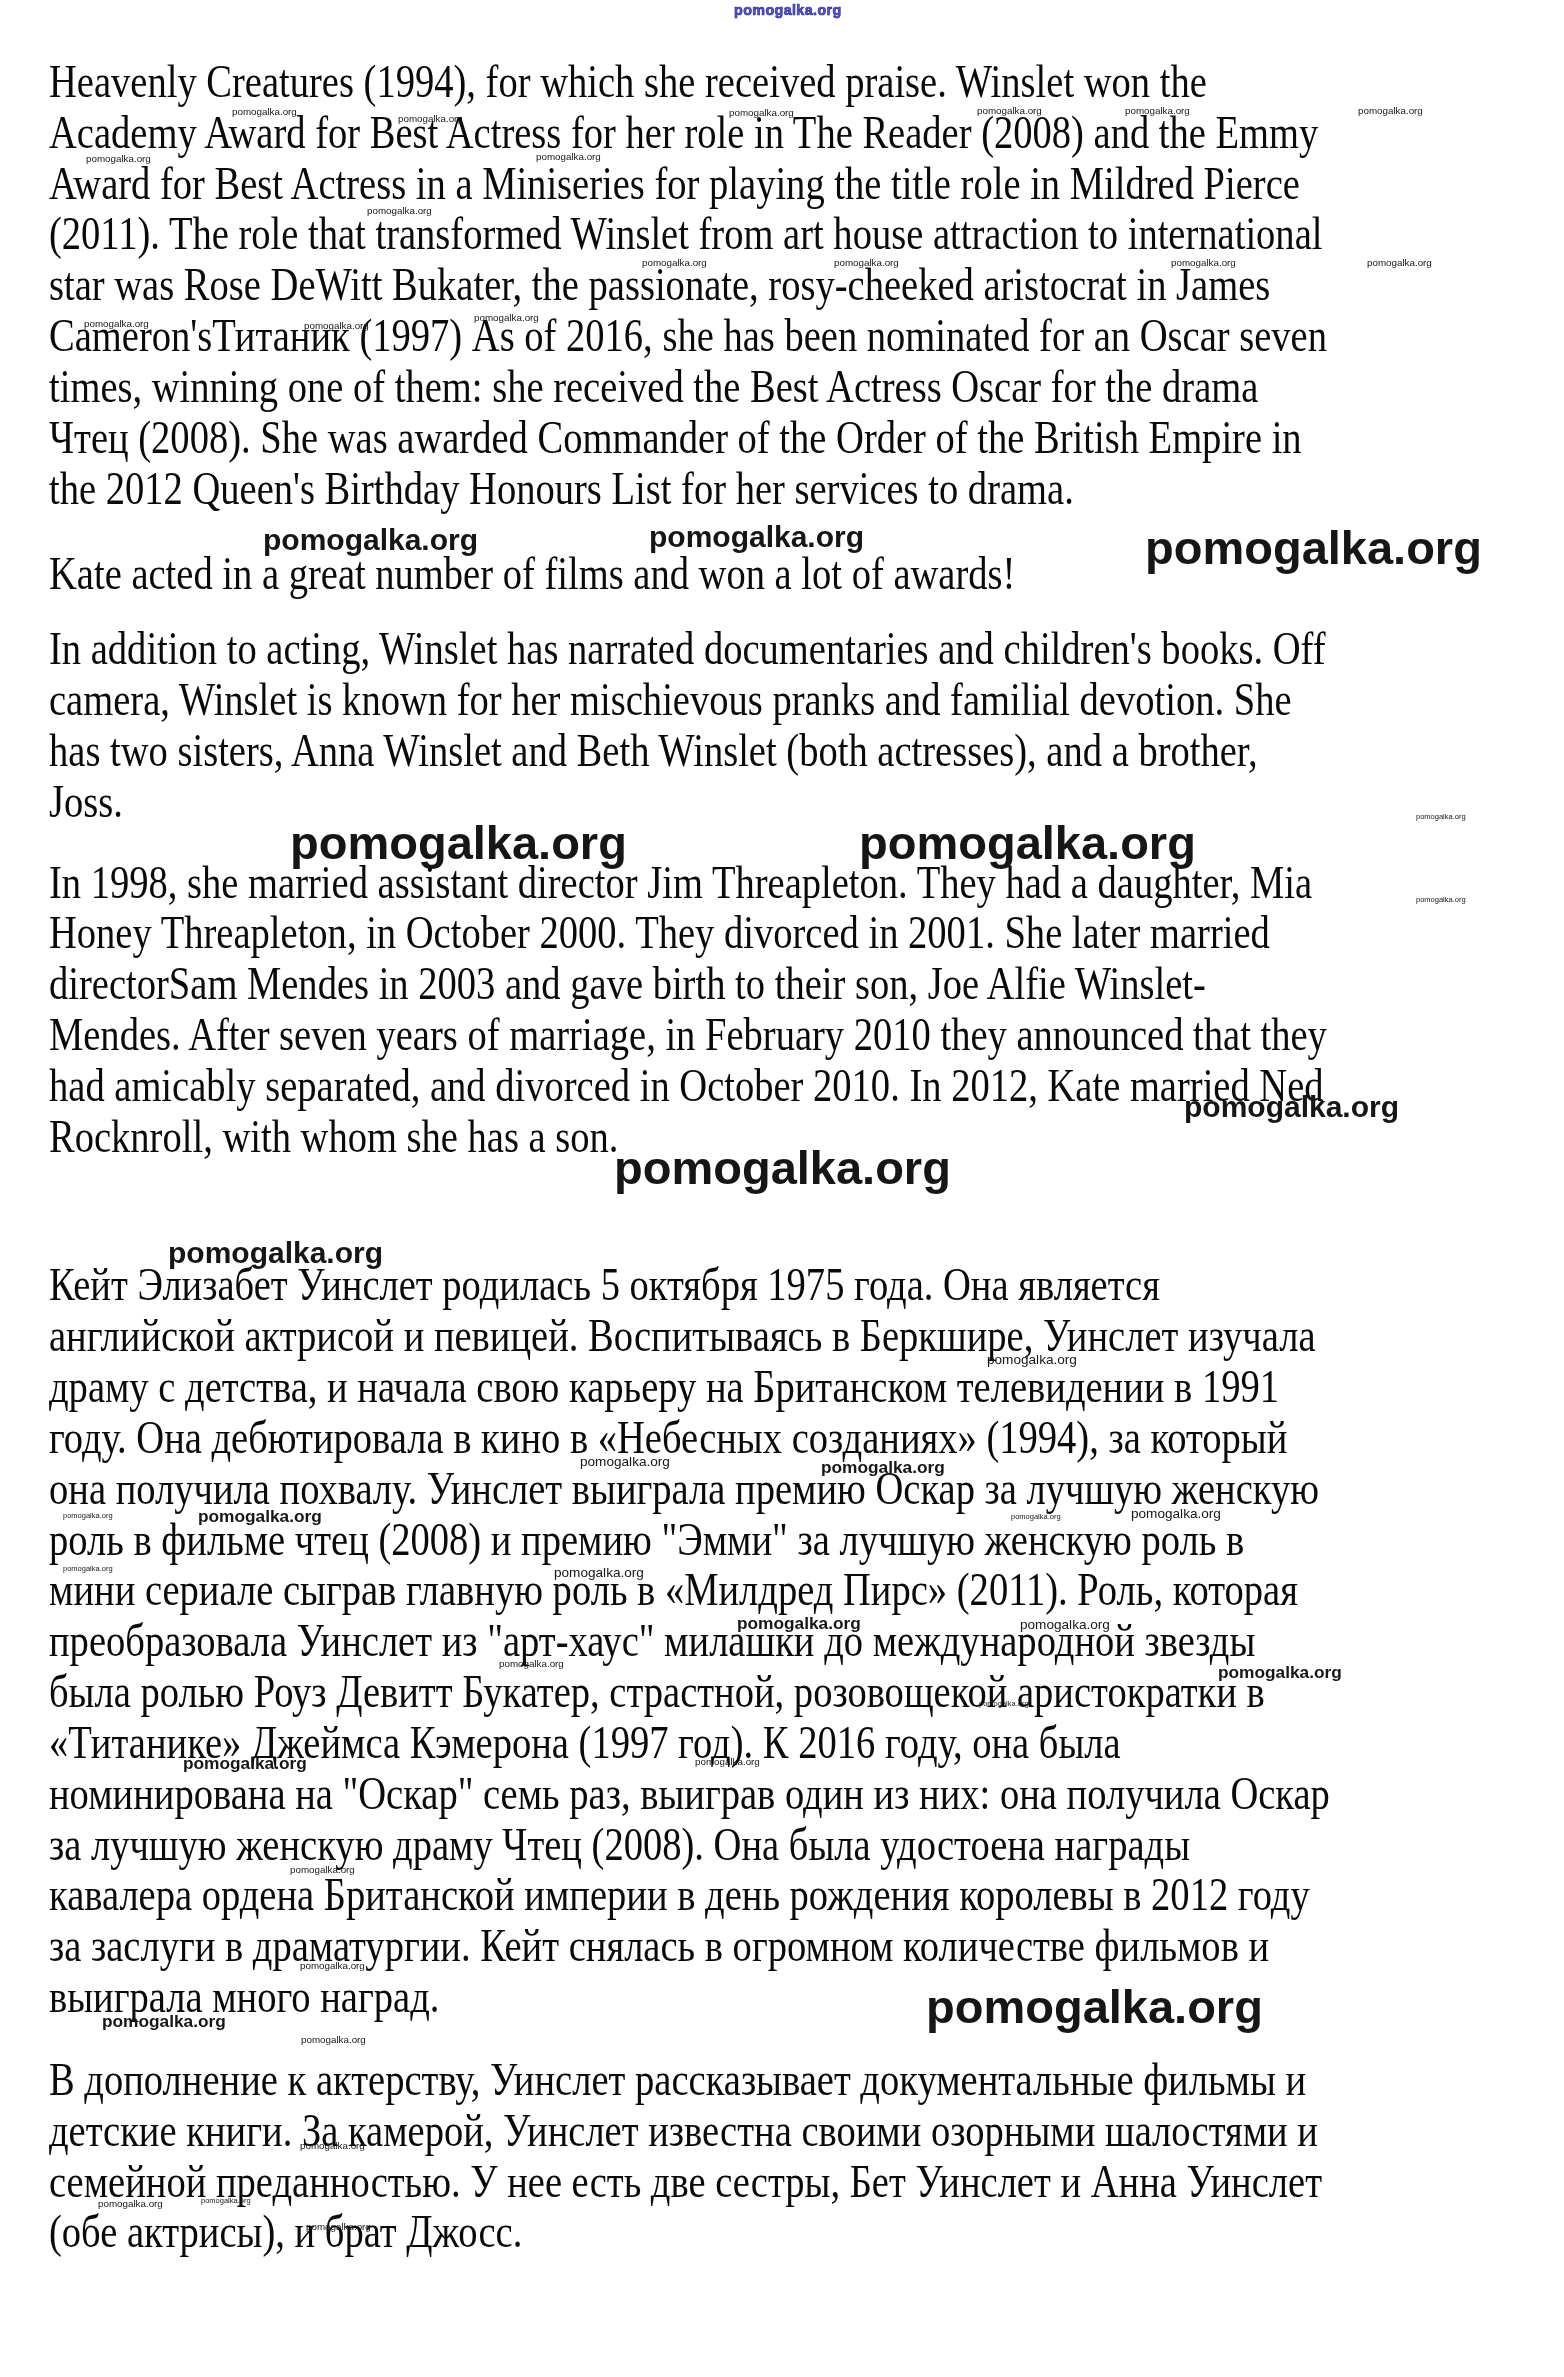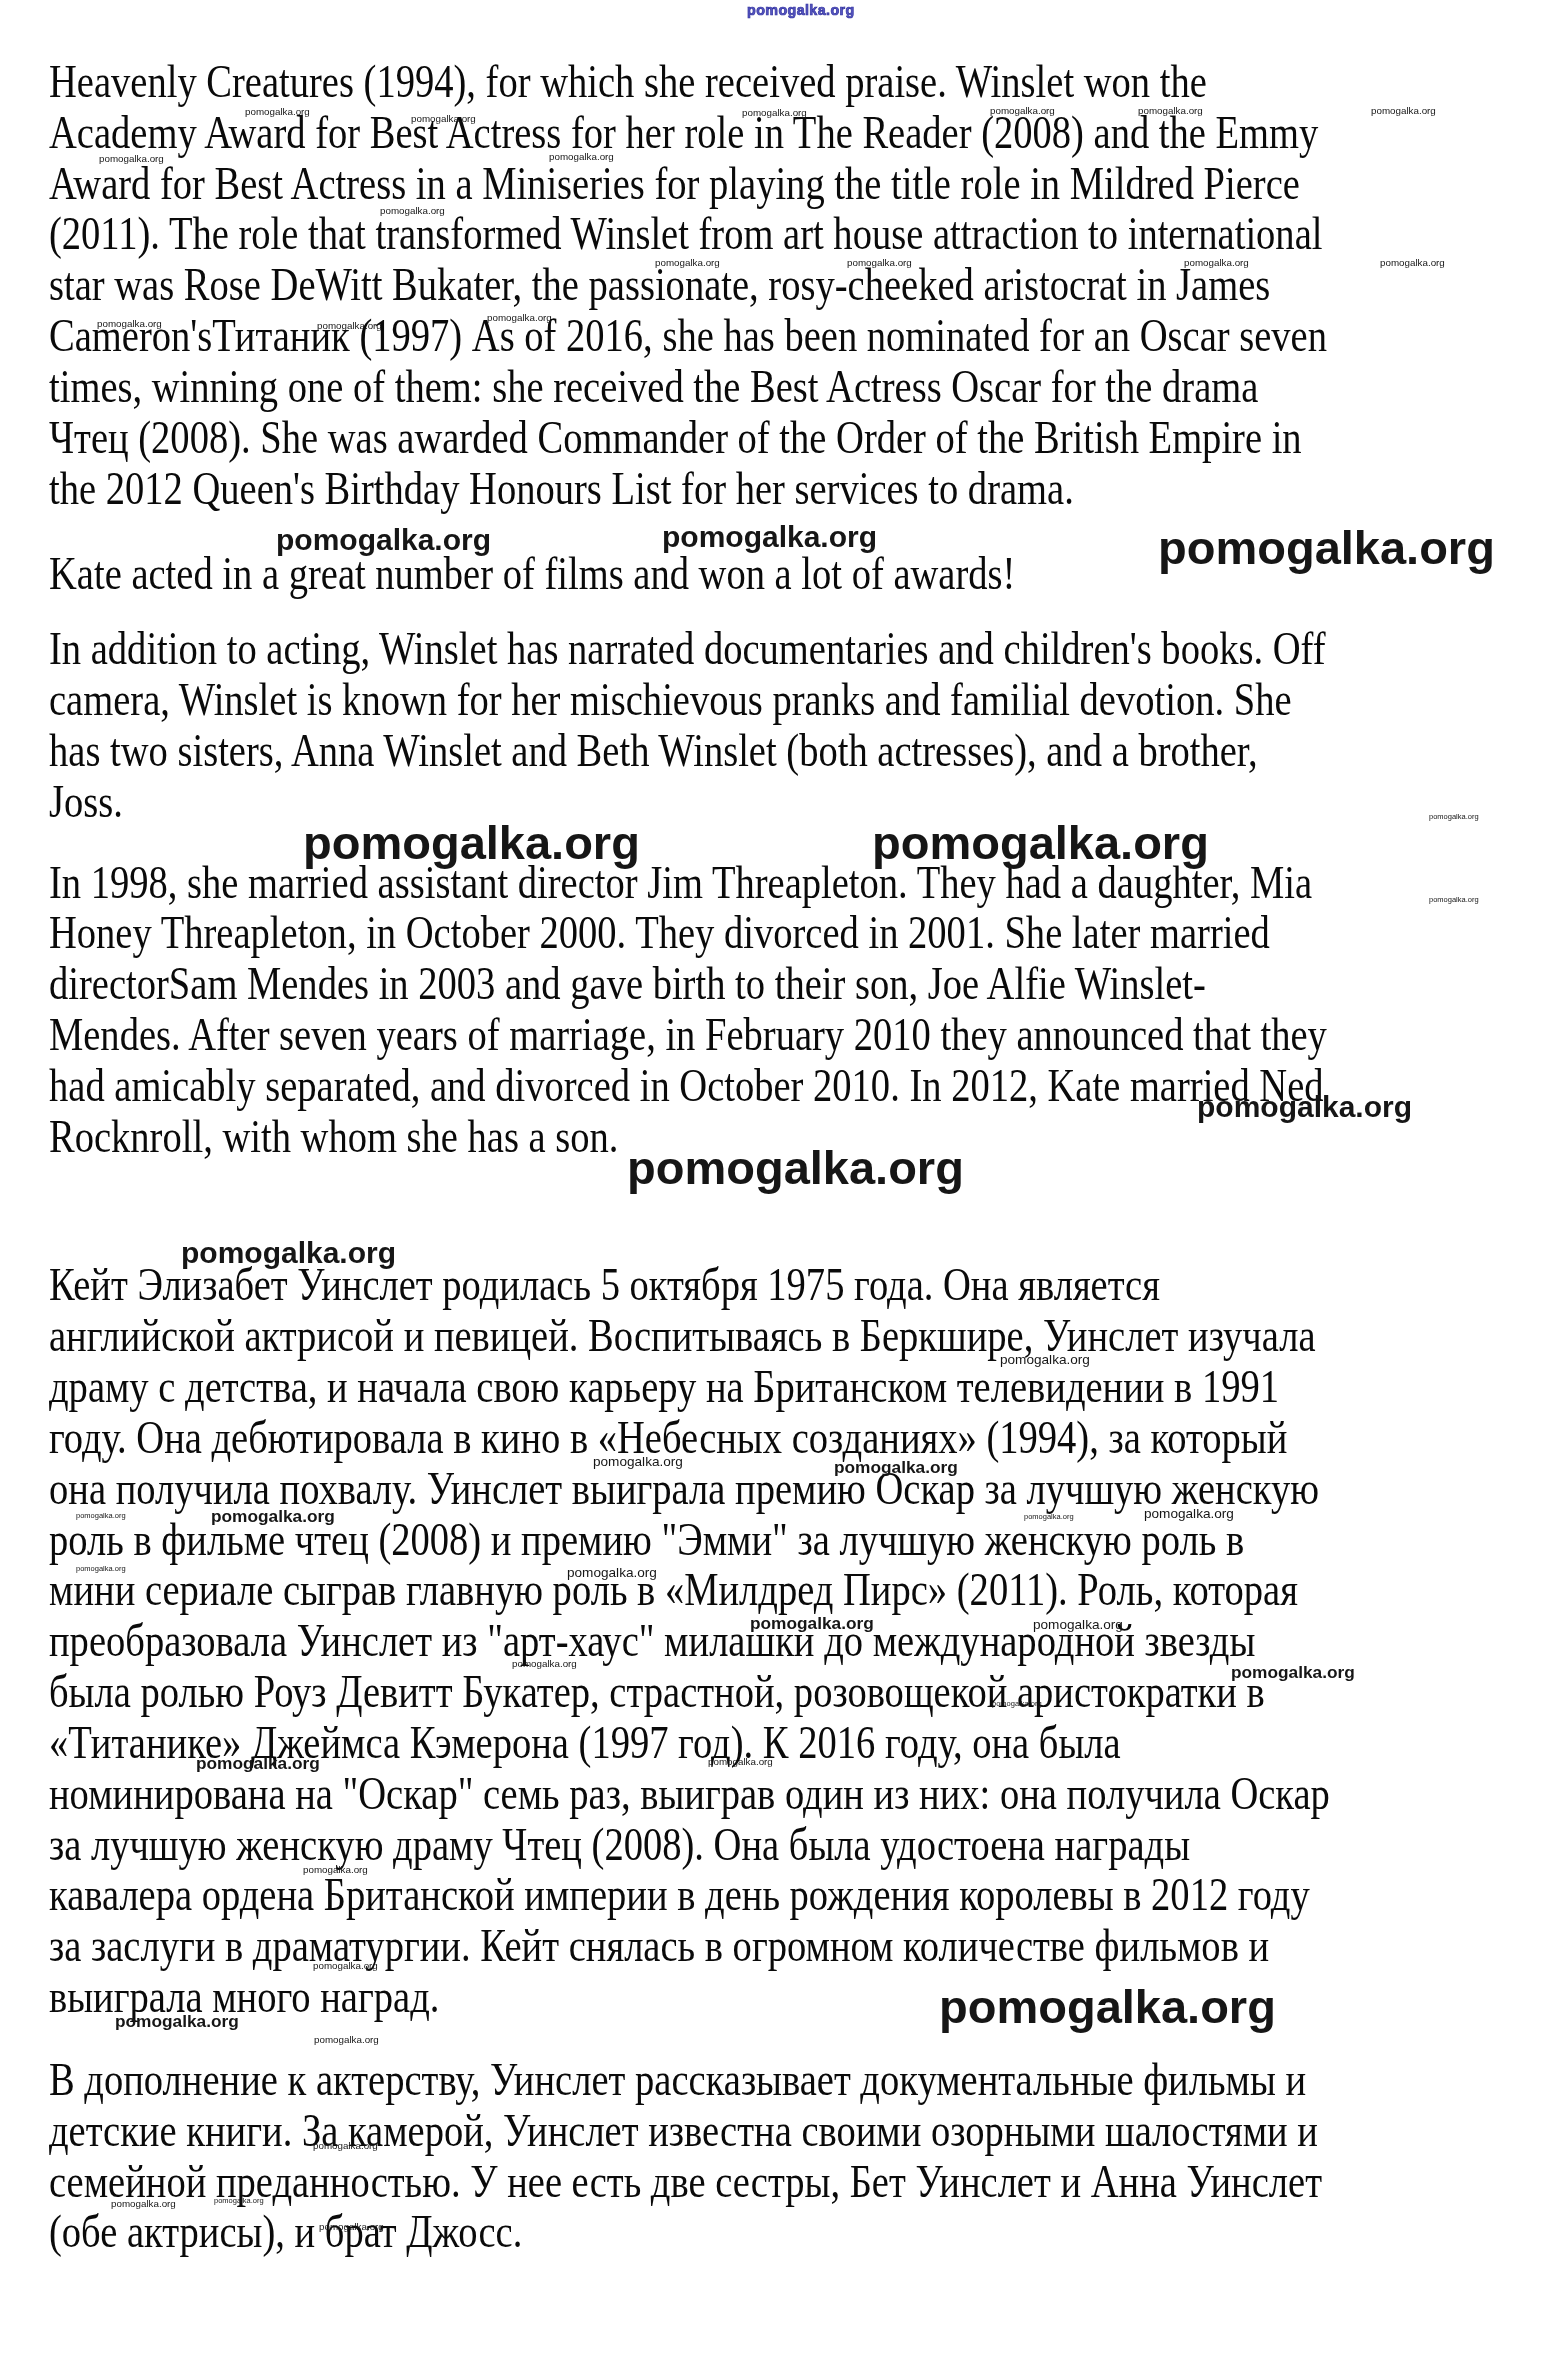--- a/index.html
+++ b/index.html
@@ -21,21 +21,20 @@
     color: #0a0a0a;
     transform: scaleX(0.82);
     transform-origin: 0 0;
   }
   .wm {
     position: absolute;
     white-space: nowrap;
     font-family: "Liberation Sans", sans-serif;
     color: #161616;
     line-height: 1;
-    margin-left: 13px;
   }
   .wm-xs { font-size: 7.5px; font-weight: 400; }
   .wm-s  { font-size: 9.8px; font-weight: 400; }
   .wm-sm { font-size: 13.6px; font-weight: 500; }
   .wm-m  { font-size: 17.3px; font-weight: 600; }
   .wm-l  { font-size: 30px; font-weight: 700; }
   .wm-xl { font-size: 47px; font-weight: 700; }
   .wm-top {
     font-size: 14.3px; font-weight: 700;
     color: #5757c2;

